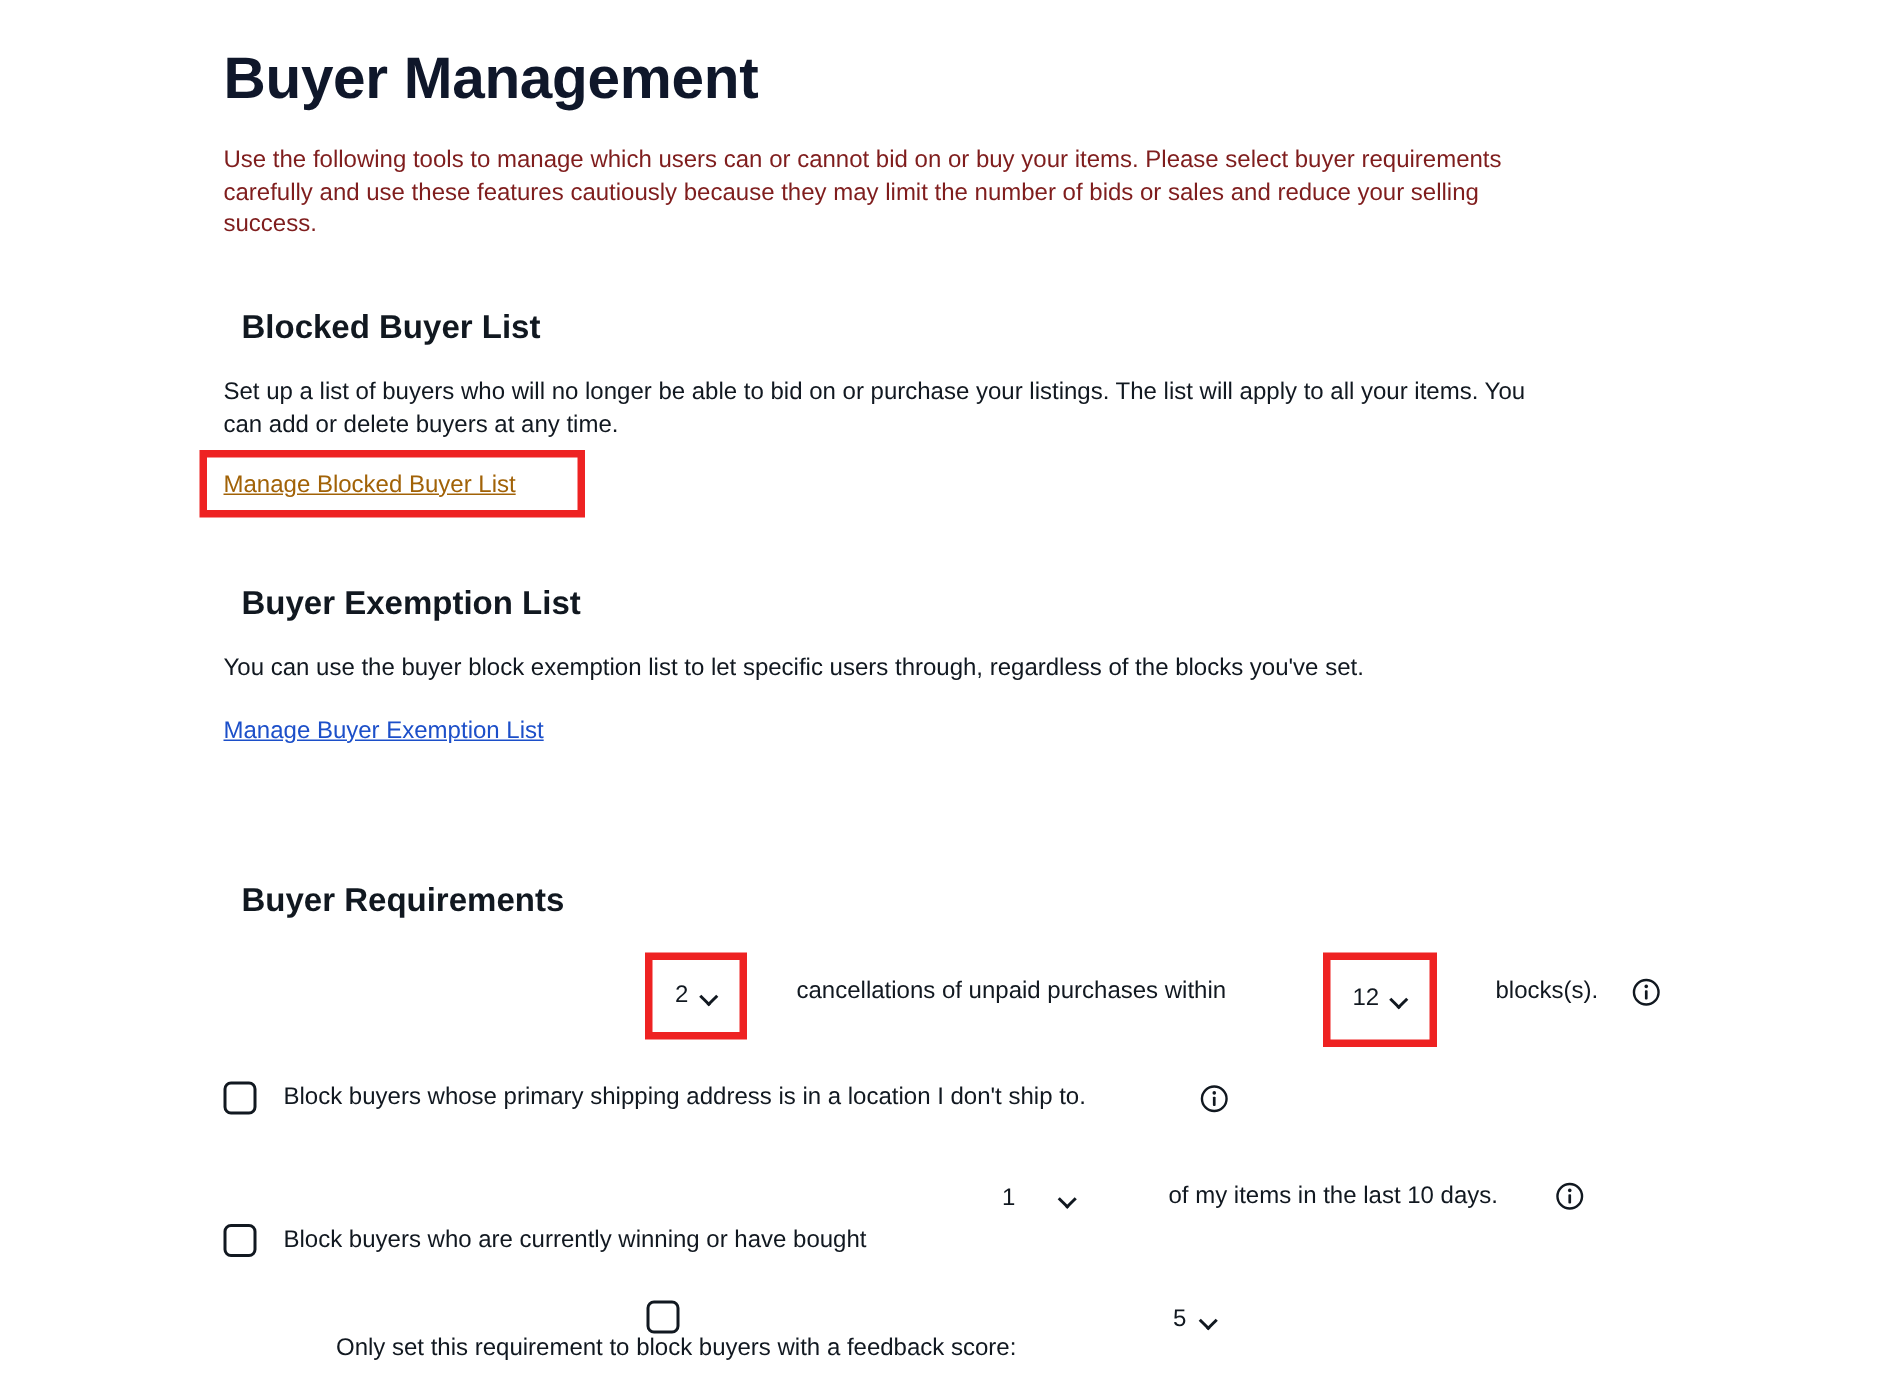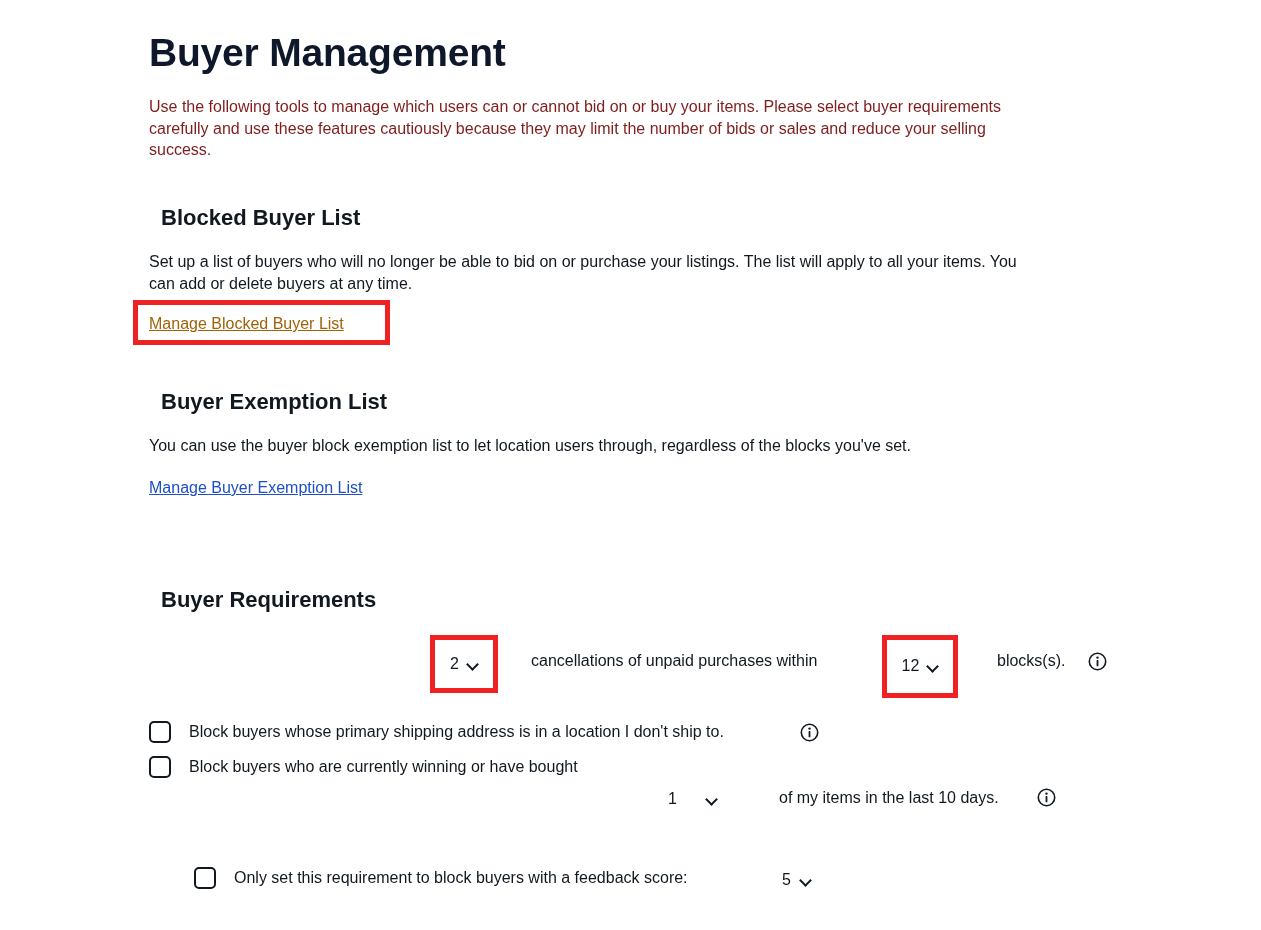--- a/index.html
+++ b/index.html
@@ -173,21 +173,21 @@
     <h1 class="page-title">Buyer Management</h1>
     <p class="intro">Use the following tools to manage which users can or cannot bid on or buy your items. Please select buyer requirements carefully and use these features cautiously because they may limit the number of bids or sales and reduce your selling success.</p>
   </div>
 
   <h2 class="section-title" style="position:absolute; left:149px; top:192px;">Blocked Buyer List</h2>
   <p class="section-desc" style="position:absolute; left:149px; top:251px;">Set up a list of buyers who will no longer be able to bid on or purchase your listings. The list will apply to all your items. You can add or delete buyers at any time.</p>
   <a class="link visited" href="#" style="position:absolute; left:149px; top:313px;">Manage Blocked Buyer List</a>
   <div class="annot" style="left:133px; top:300px; width:257px; height:45px;"></div>
 
   <h2 class="section-title" style="position:absolute; left:149px; top:376px;">Buyer Exemption List</h2>
-  <p class="section-desc" style="position:absolute; left:149px; top:435px;">You can use the buyer block exemption list to let location users through, regardless of the blocks you've set.</p>
+  <p class="section-desc" style="position:absolute; left:149px; top:435px;">You can use the buyer block exemption list to let specific users through, regardless of the blocks you've set.</p>
   <a class="link unvisited" href="#" style="position:absolute; left:149px; top:477px;">Manage Buyer Exemption List</a>
 
   <h2 class="section-title" style="position:absolute; left:149px; top:574px;">Buyer Requirements</h2>
 
   <div class="dropdown" style="position:absolute; left:437px; top:646px; width:55px; height:36px;">
     <span>2</span>
     <span class="chev"></span>
   </div>
   <div class="annot" style="left:430px; top:635px; width:68px; height:58px;"></div>
 
@@ -213,38 +213,38 @@
     <span class="req-label">Block buyers whose primary shipping address is in a location I don't ship to.</span>
   </div>
   <span class="info-icon" style="position:absolute; left:800px; top:723px;">
     <svg width="19" height="19" viewBox="0 0 19 19">
       <circle cx="9.5" cy="9.5" r="8.2" fill="none" stroke="#111820" stroke-width="1.6"></circle>
       <circle cx="9.5" cy="5.6" r="1.2" fill="#111820"></circle>
       <rect x="8.6" y="8.1" width="1.8" height="6.2" rx="0.6" fill="#111820"></rect>
     </svg>
   </span>
 
-  <div class="req-row" style="left:149px; top:756px;">
+  <div class="req-row" style="left:149px; top:816px;">
     <span class="chk off"></span>
     <span class="req-label">Block buyers who are currently winning or have bought</span>
   </div>
   <div class="dropdown" style="position:absolute; left:668px; top:786px; width:62px; height:26px; justify-content:flex-start; gap:30px;">
     <span>1</span>
     <span class="chev"></span>
   </div>
   <span style="position:absolute; left:779px; top:789px; font-size:16px;">of my items in the last 10 days.</span>
   <span class="info-icon" style="position:absolute; left:1037px; top:788px;">
     <svg width="19" height="19" viewBox="0 0 19 19">
       <circle cx="9.5" cy="9.5" r="8.2" fill="none" stroke="#111820" stroke-width="1.6"></circle>
       <circle cx="9.5" cy="5.6" r="1.2" fill="#111820"></circle>
       <rect x="8.6" y="8.1" width="1.8" height="6.2" rx="0.6" fill="#111820"></rect>
     </svg>
   </span>
 
-  <div class="req-row" style="left:194px; top:867px;">
+  <div class="req-row" style="left:206px; top:867px;flex-direction:column;">
     <span class="chk off"></span>
     <span class="req-label">Only set this requirement to block buyers with a feedback score:</span>
   </div>
   <div class="dropdown" style="position:absolute; left:782px; top:867px; width:46px; height:26px; justify-content:flex-start; gap:10px;">
     <span>5</span>
     <span class="chev"></span>
   </div>
 
 </div>
 

